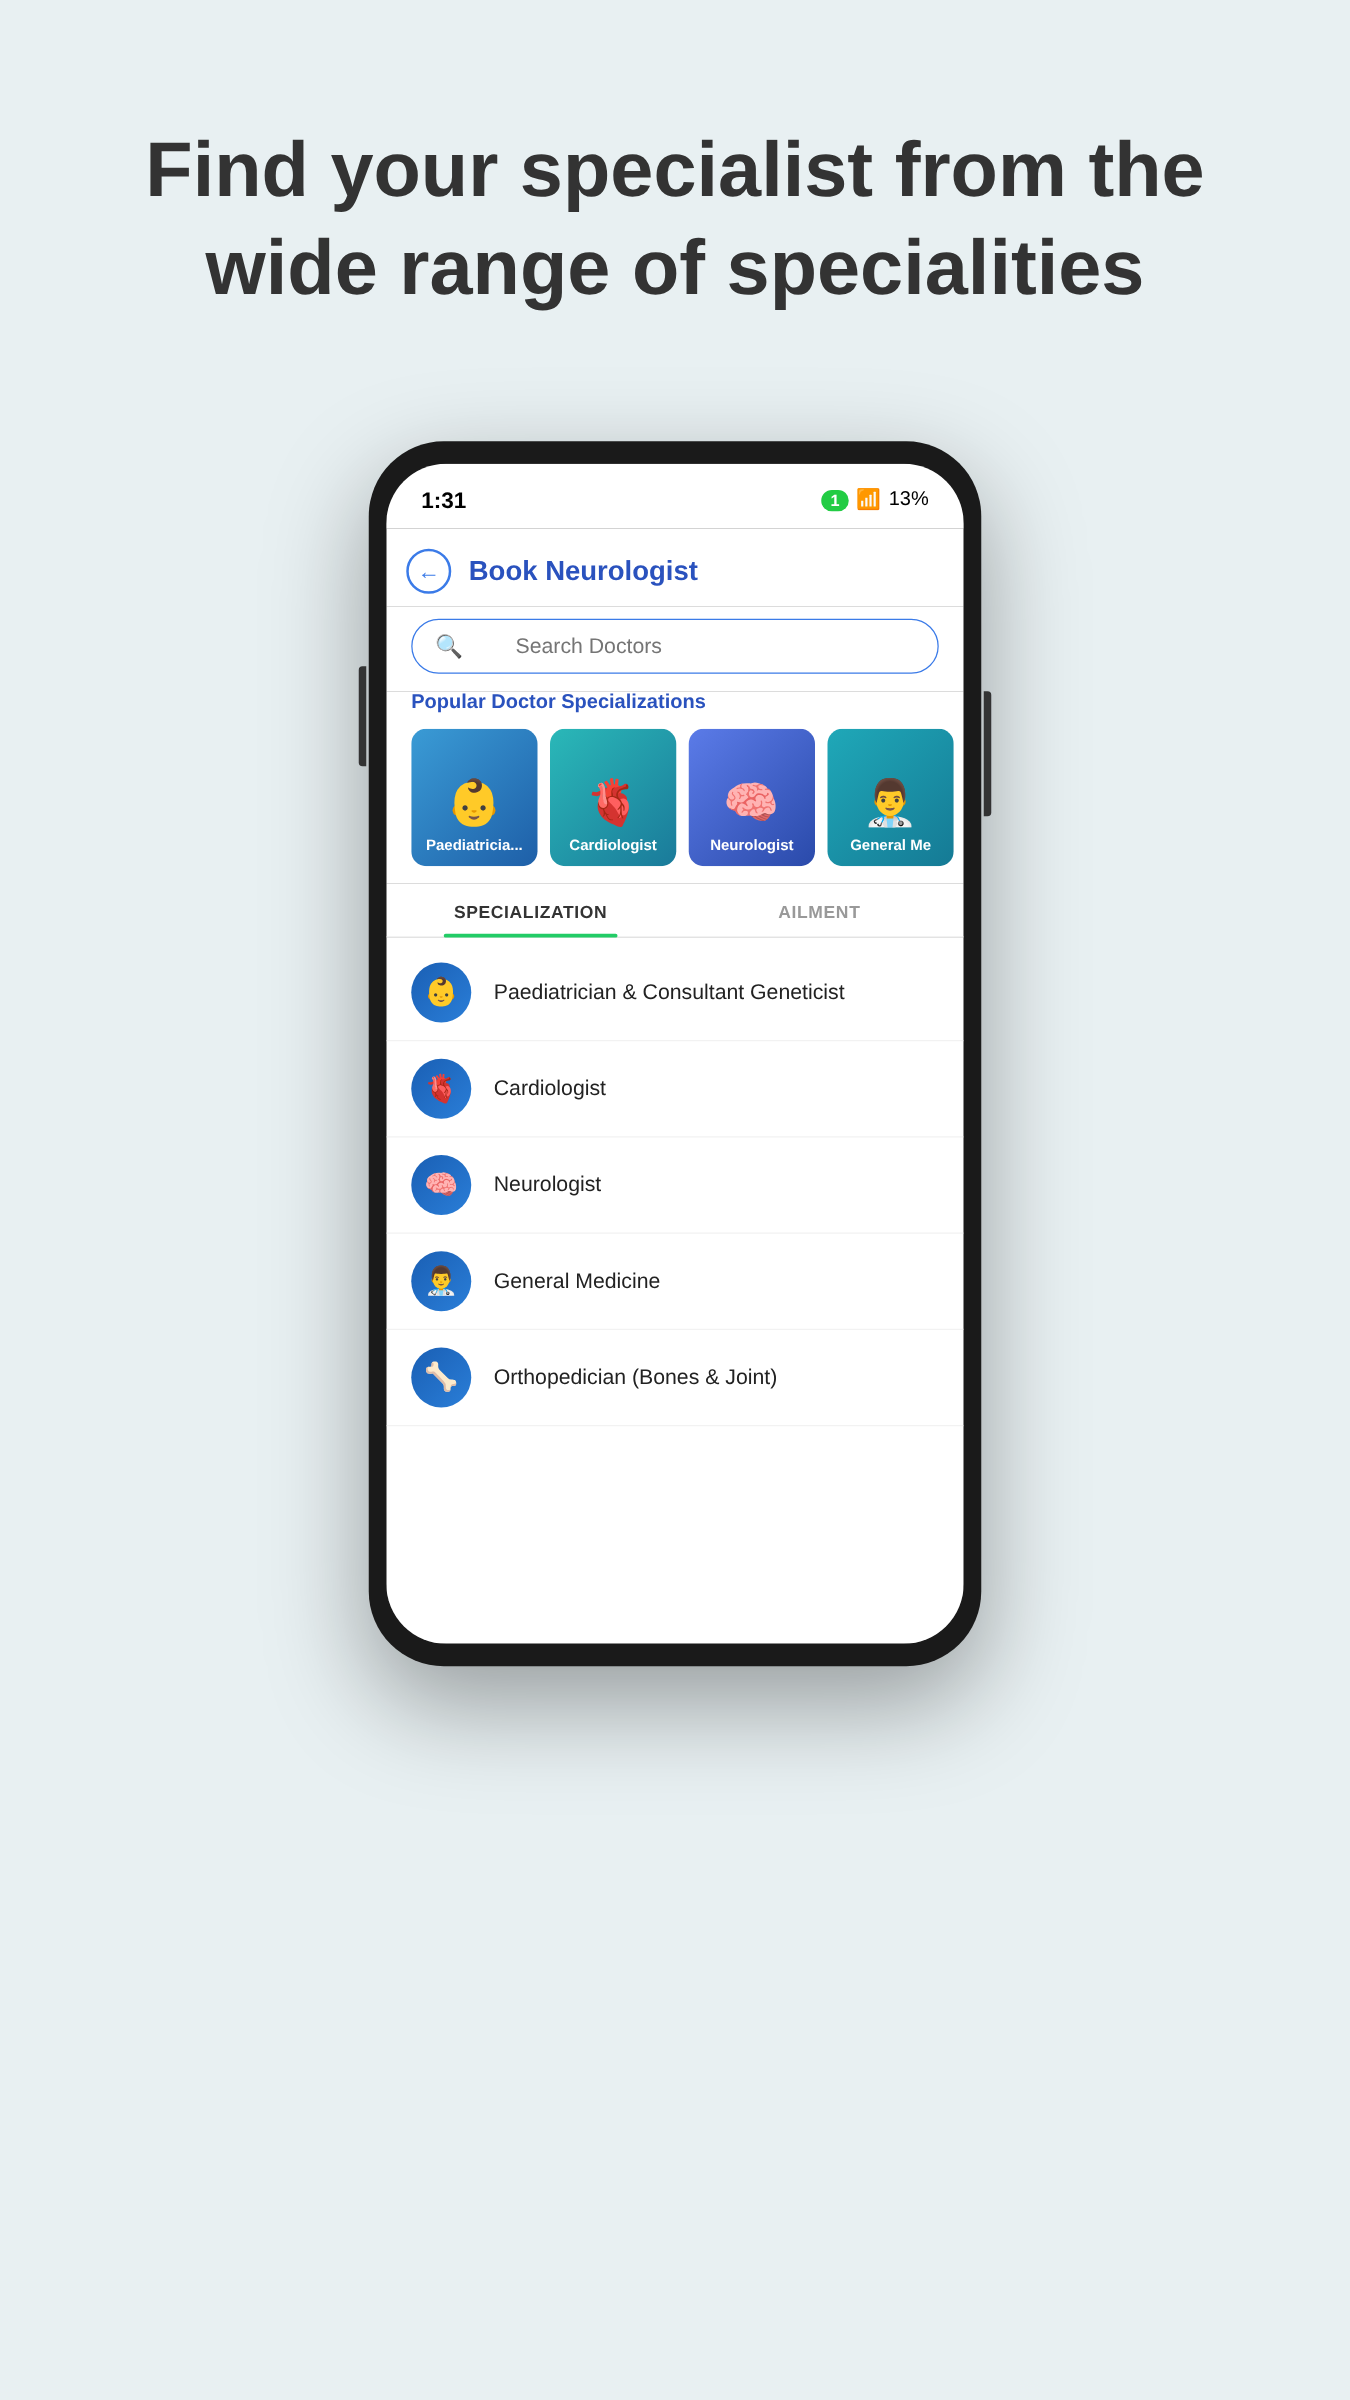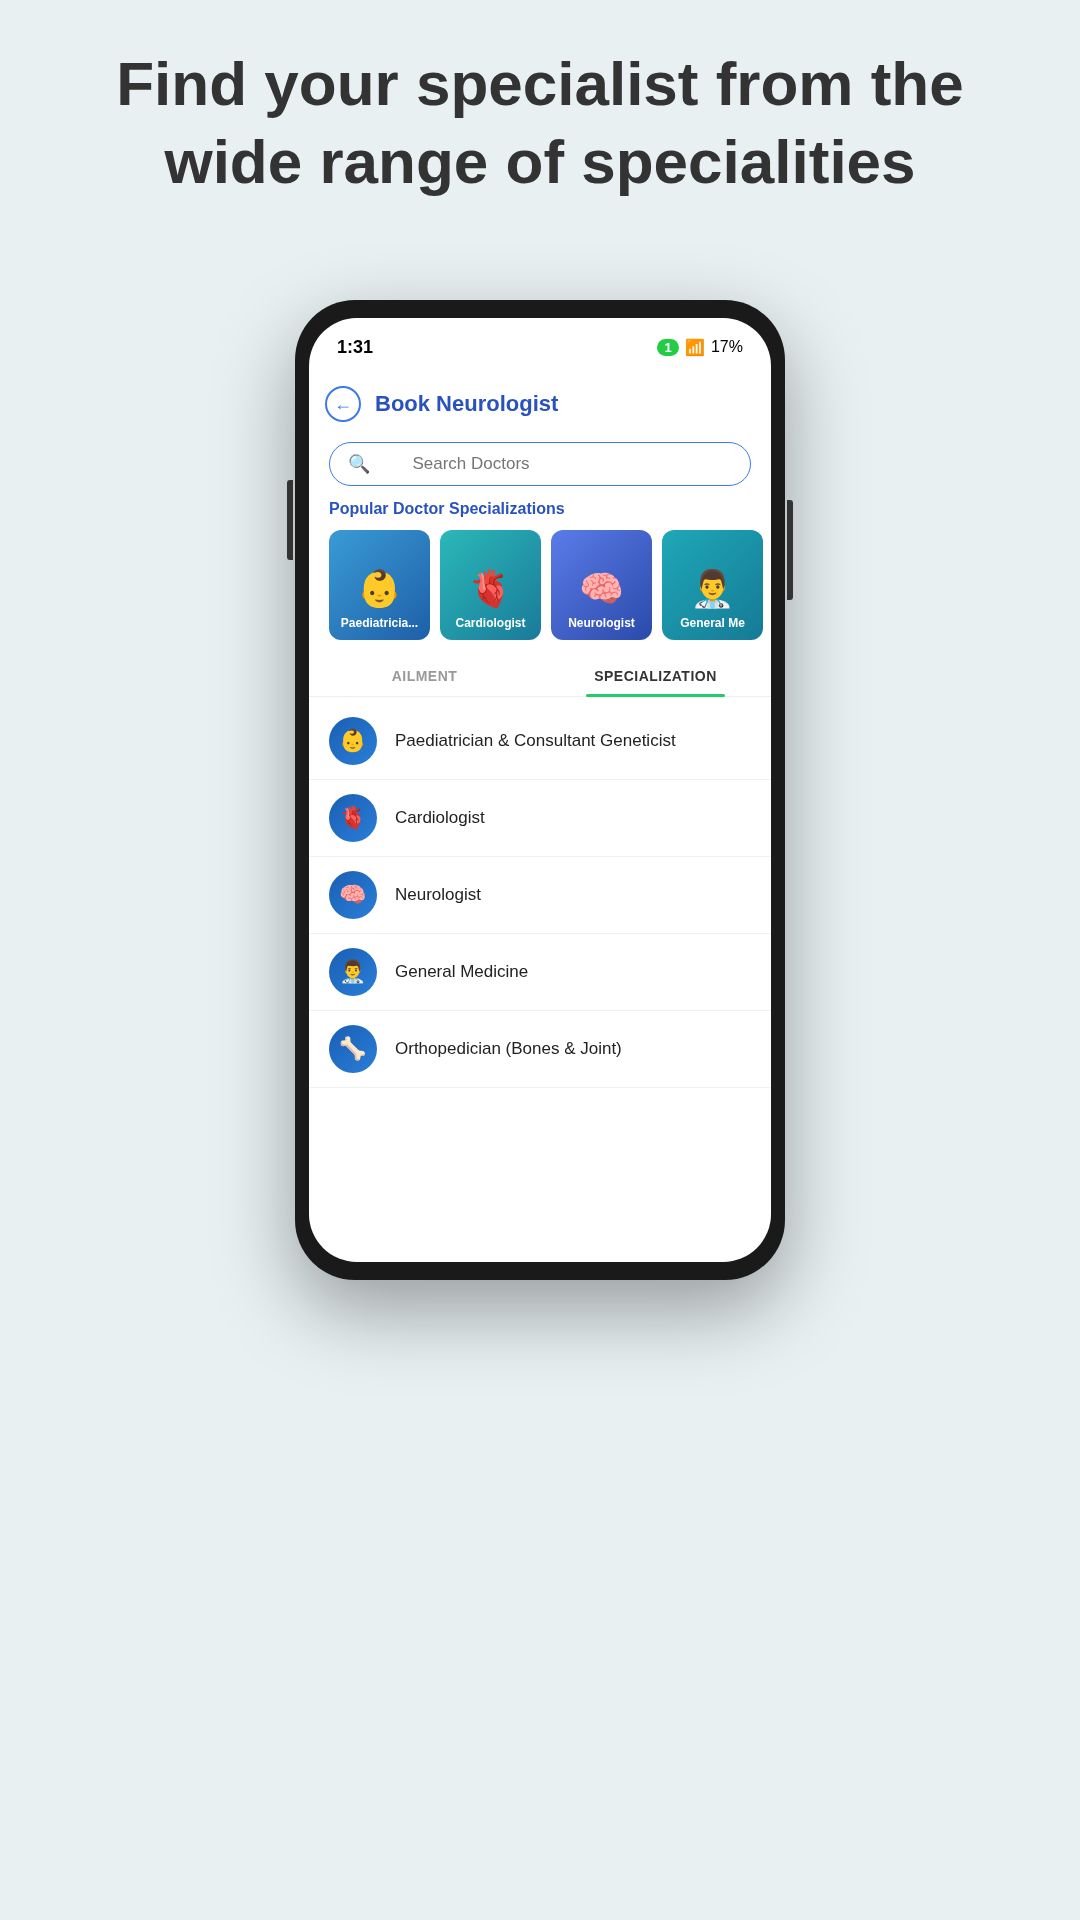--- a/index.html
+++ b/index.html
@@ -9,21 +9,21 @@
       height: 1920px;
       background: #e8f0f2;
       font-family: 'Segoe UI', Arial, sans-serif;
       display: flex;
       flex-direction: column;
       align-items: center;
       overflow: hidden;
     }
 
     .headline {
-      margin-top: 45px;
+      margin-top: 98px;
       text-align: center;
       color: #333;
       font-size: 62px;
       font-weight: 800;
       line-height: 1.25;
       padding: 0 80px;
     }
 
     .phone-wrapper {
       margin-top: 100px;
@@ -313,21 +313,21 @@
 
 <div class="phone-wrapper">
   <div class="phone-shell"></div>
   <div class="phone-screen">
 
     <div class="status-bar">
       <span class="status-time">1:31</span>
       <div class="status-right">
         <span class="notification-badge">1</span>
         <span class="status-icon">📶</span>
-        <span class="status-icon">17%</span>
+        <span class="status-icon">13%</span>
       </div>
     </div>
 
     <div class="app-content">
 
       <div class="app-header">
         <div class="back-btn">←</div>
         <span class="header-title">Book Neurologist</span>
       </div>
 
@@ -354,22 +354,22 @@
             <span class="spec-card-label">Neurologist</span>
           </div>
           <div class="spec-card spec-card-3">
             <div class="spec-card-icon">👨‍⚕️</div>
             <span class="spec-card-label">General Me</span>
           </div>
         </div>
       </div>
 
       <div class="tabs">
+        <div class="tab active">SPECIALIZATION</div>
         <div class="tab">AILMENT</div>
-        <div class="tab active">SPECIALIZATION</div>
       </div>
 
       <div class="spec-list">
         <div class="list-item">
           <div class="list-icon">👶</div>
           <span class="list-label">Paediatrician &amp; Consultant Geneticist</span>
         </div>
         <div class="list-item">
           <div class="list-icon">🫀</div>
           <span class="list-label">Cardiologist</span>

